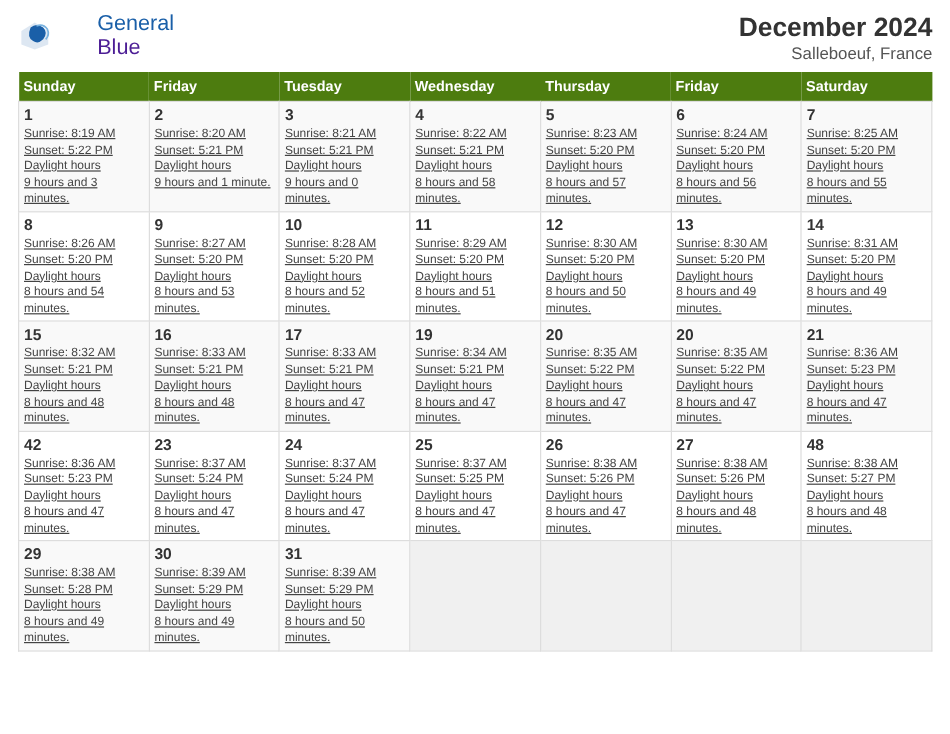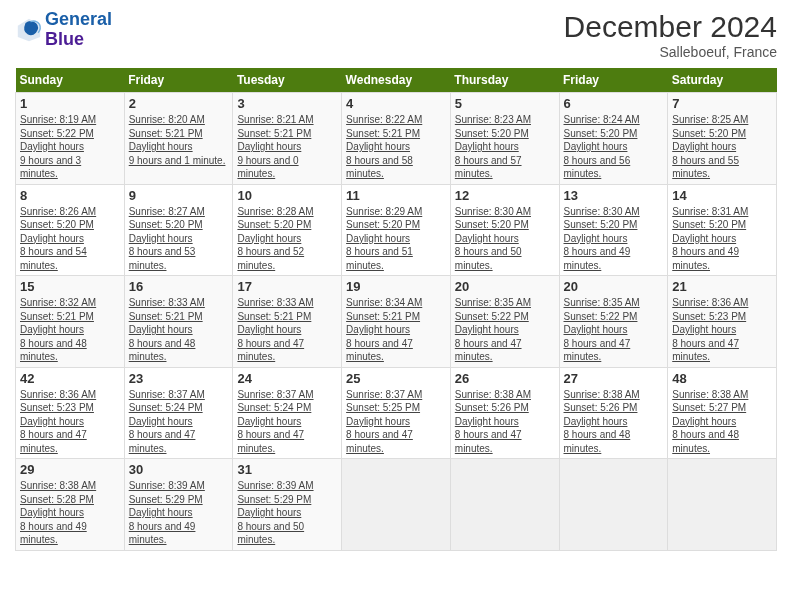--- a/index.html
+++ b/index.html
@@ -19,38 +19,39 @@
       justify-content: space-between;
       align-items: flex-start;
       margin-bottom: 8px;
     }
     .logo {
       display: flex;
       align-items: center;
     }
     .logo-text {
       font-size: 18px;
-      font-weight: bold;
+      font-weight: normal;
       color: #333;
       line-height: 1.1;
+      margin-left: 36px;
     }
     .logo-text span {
       color: #1a5fa8;
     }
     .logo-icon {
       width: 28px;
       height: 28px;
       margin-right: 2px;
     }
     .title-block {
       text-align: right;
     }
     .month-title {
-      font-size: 30px;
-      font-weight: normal;
+      font-size: 22px;
+      font-weight: bold;
       color: #333;
     }
     .subtitle {
       font-size: 14px;
       color: #555;
       text-align: right;
     }
     table {
       width: 100%;
       border-collapse: collapse;

